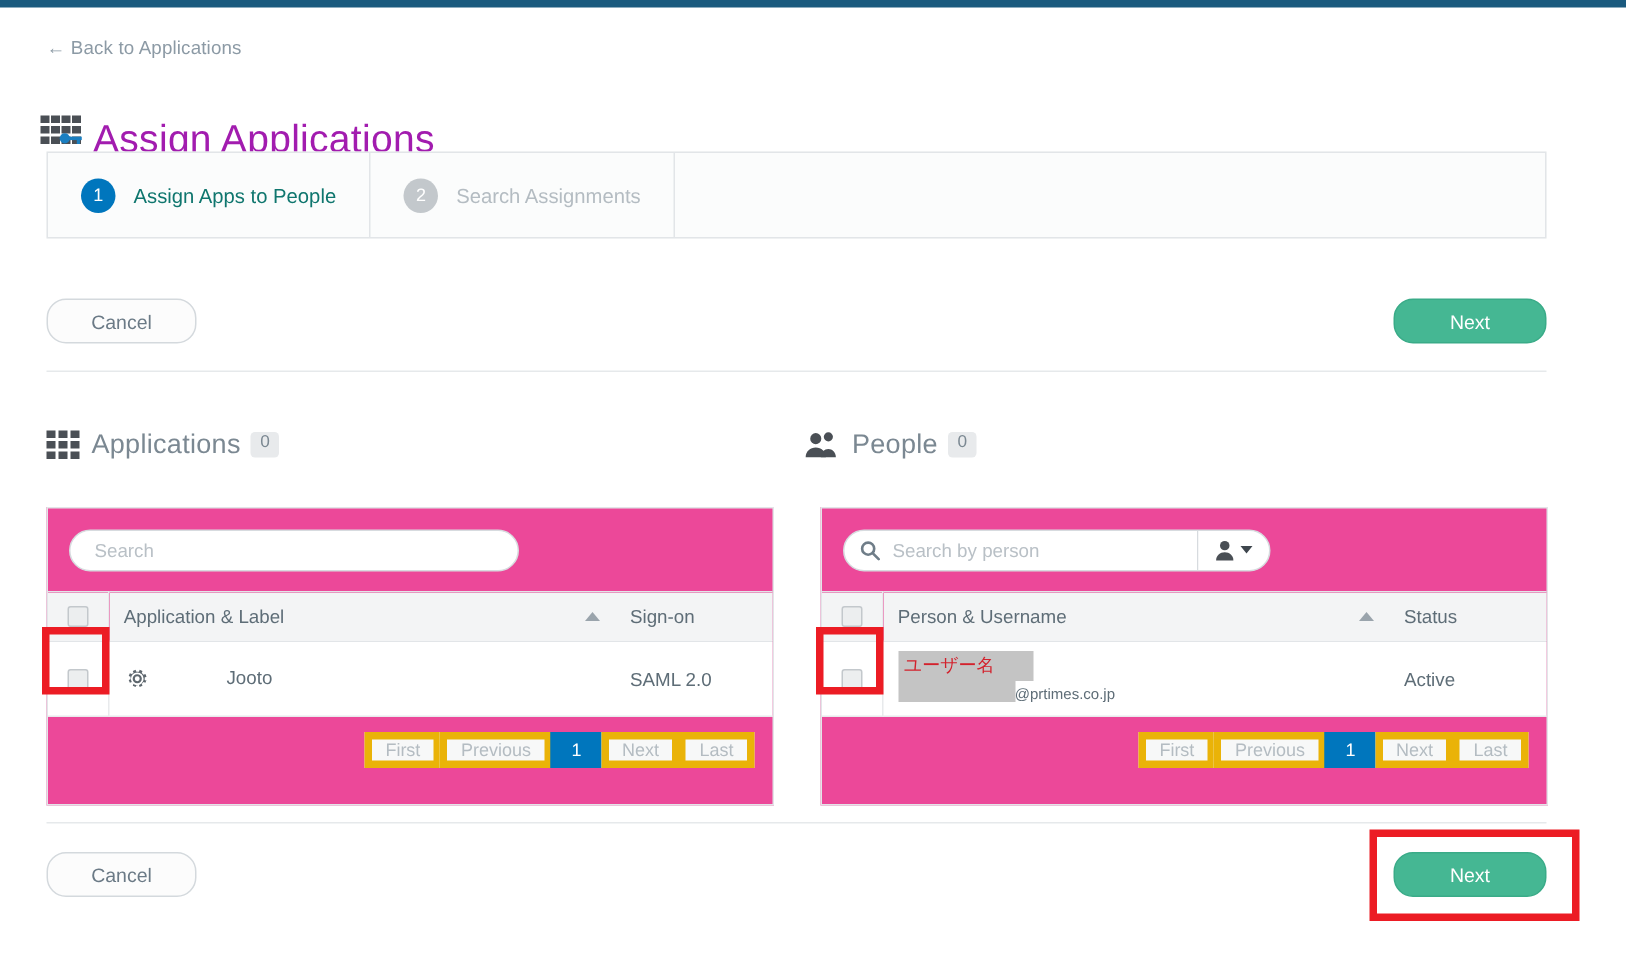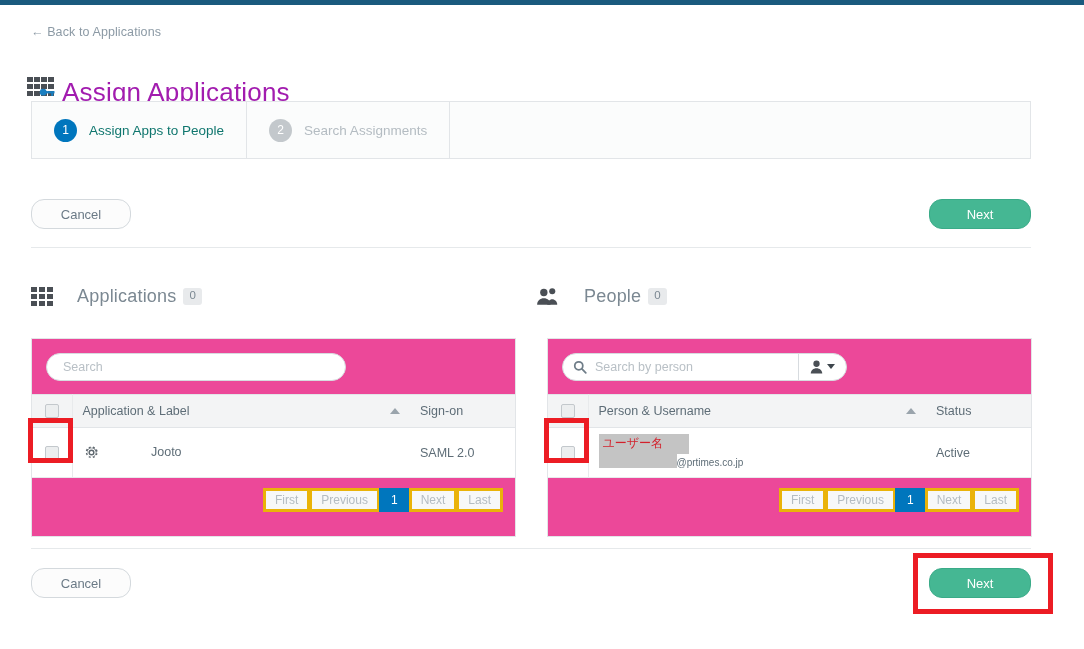--- a/index.html
+++ b/index.html
@@ -94,21 +94,21 @@
   .action-bot-next { position: absolute; left: 929px; top: 568px; }
   .divider-2 {
     position: absolute; left: 31px; top: 548px; width: 1000px; height: 1px;
     background: #e6e9eb;
   }
 
   
   .sec-head { position: absolute; display: flex; align-items: center; }
   .sec-head.apps { left: 31px; top: 286px; }
   .sec-head.people { left: 536px; top: 286px; }
-  .sec-title { font-size: 18px; color: #7b8892; margin-left: 24px; letter-spacing: .2px; }
+  .sec-title { font-size: 18px; color: #7b8892; margin-left: 8px; letter-spacing: .2px; }
   .sec-count {
     margin-left: 7px; background: #e8eaec; color: #7b8892;
     font-size: 11.5px; border-radius: 3px; padding: 2px 6px 3px; line-height: 1;
   }
   .icon-grid9 {
     display: grid; grid-template-columns: repeat(3, 6px); grid-template-rows: repeat(3, 5px);
     gap: 2px; width: 22px;
   }
   .icon-grid9 i { background:#4a4f55; width:6px; height:5px; display:block; }
   .icon-people { width: 24px; height: 19px; color: #4a4f55; }
@@ -183,21 +183,21 @@
   }
   .email-tail { font-size: 10px; color: #5e6d77; }
 
   
   .pager {
     display: flex; justify-content: flex-end; align-items: center;
     padding: 10px 12px 0 0;
   }
   .pg {
     height: 24px; min-width: 34px; padding: 0 9px;
-    border: 3px solid #eab308; background: #f7f8f8; color: #b4bcc2;
+    border: 5px solid #eab308; background: #f7f8f8; color: #b4bcc2;
     font-size: 12px; display: flex; align-items: center; justify-content: center;
     margin-left: -1px; cursor: pointer;
   }
   .pg.cur { background: #0076bd; border-color: #0076bd; color: #fff; min-width: 28px; }
 
   
   .anno {
     position: absolute; border: 5px solid #ec1c24; pointer-events: none;
   }
   .anno.a1 { left: 28px;  top: 418px; width: 45px;  height: 45px; }

